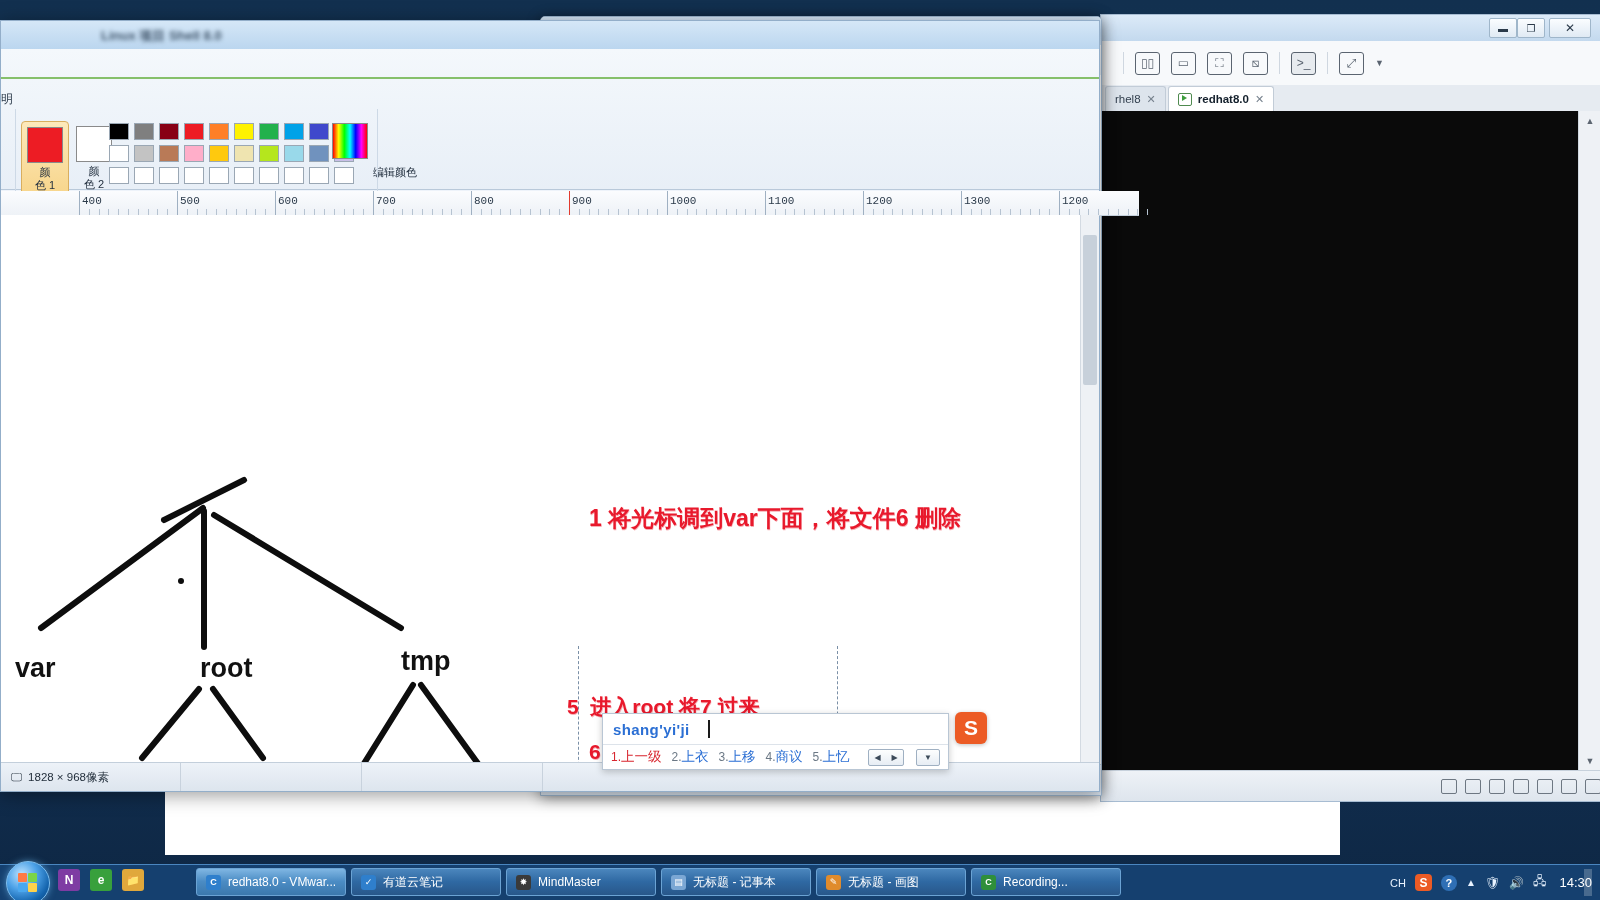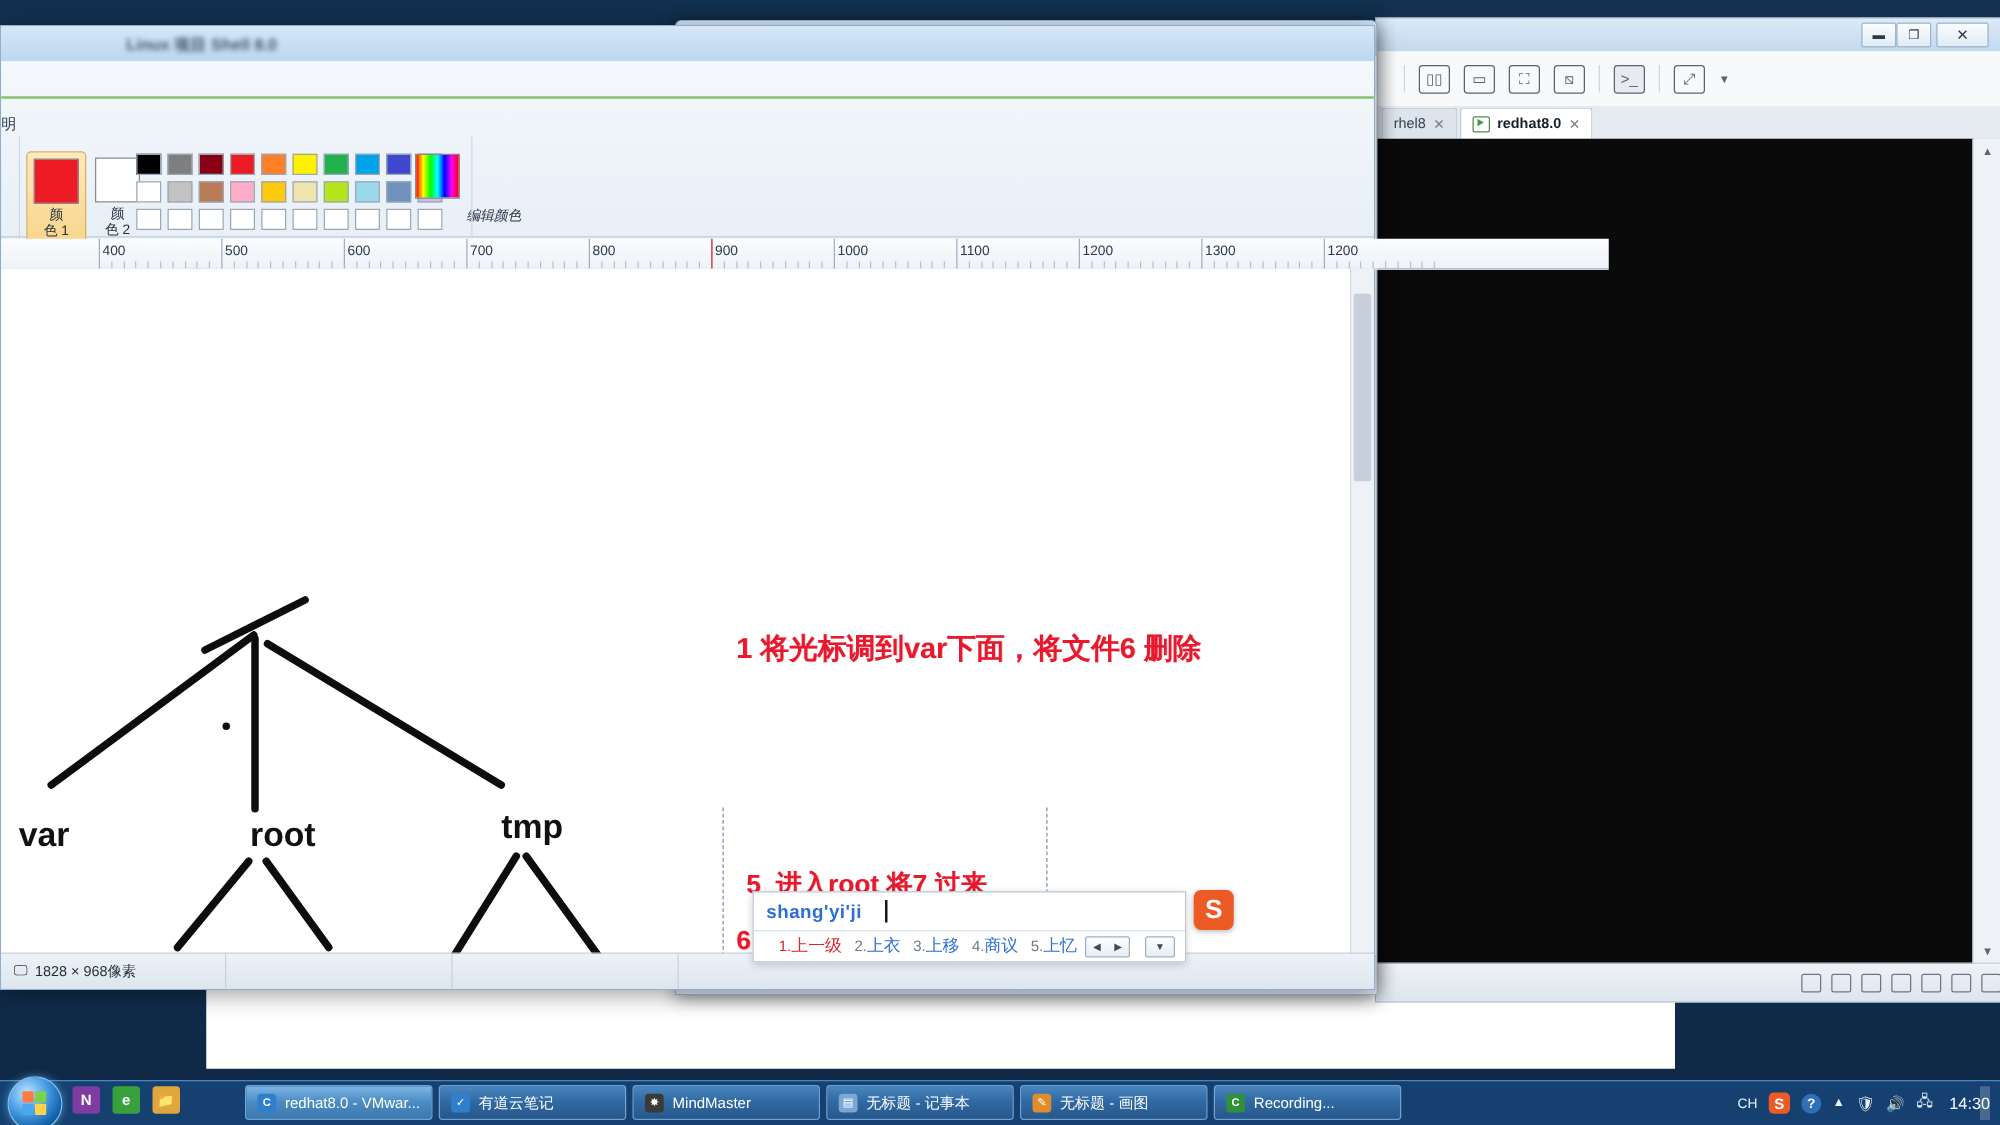--- a/index.html
+++ b/index.html
@@ -195,22 +195,22 @@
     background:linear-gradient(90deg,#ff0000,#ffff00,#00ff00,#00ffff,#0000ff,#ff00ff,#ff0000);
   }
   #edit-colors-label{font-size:11px;color:#243140;margin-top:4px;white-space:nowrap;}
   #colors-group-label{
     position:absolute;left:150px;top:155px;font-size:11.5px;color:#42536a;
   }
   #ribbon-sep{position:absolute;left:376px;top:60px;width:1px;height:100px;background:#cdd9e6;}
   #ribbon-sep2{position:absolute;left:14px;top:60px;width:1px;height:100px;background:#cdd9e6;}
 
   #paint-ruler{
-    position:absolute;left:0;top:170px;width:1286px;height:24px;
-    background:linear-gradient(180deg,#fbfcfe,#eef2f7);border-bottom:1px solid #c3cfdb;
+    position:absolute;left:0;top:170px;width:1138px;height:24px;
+    background:linear-gradient(180deg,#fbfcfe,#eef2f7);border-bottom:1px solid #c3cfdb;font-family:Liberation Mono, monospace;
   }
   .ruler-num{position:absolute;top:4px;font-size:11px;color:#2b3a4a;}
   .ruler-major{position:absolute;top:0;width:1px;height:24px;background:#9fb0c2;}
   .ruler-minor{position:absolute;bottom:0;width:1px;height:6px;background:#b6c3d1;}
   #ruler-cursor{position:absolute;top:0;width:1px;height:24px;background:#e23a2e;}
 
   #paint-canvas-area{
     position:absolute;left:0;top:194px;width:1080px;height:560px;background:#ffffff;
     overflow:hidden;
   }
@@ -255,21 +255,21 @@
   }
   #ime-input{
     position:absolute;left:10px;top:7px;font-size:15px;font-weight:bold;color:#2b6fd4;
     letter-spacing:.4px;
   }
   #ime-caret{
     position:absolute;left:105px;top:6px;width:1.6px;height:18px;background:#1a1a1a;
   }
   #ime-divider{position:absolute;left:0;top:30px;width:100%;height:1px;background:#dde3ea;}
   #ime-candidates{
-    position:absolute;left:8px;top:34px;display:flex;gap:10px;align-items:flex-end;font-size:13.5px;margin-left:12px;
+    position:absolute;left:8px;top:34px;display:flex;gap:10px;align-items:flex-end;font-size:13.5px;
   }
   .cand{color:#2b6fd4;white-space:nowrap;}
   .cand .idx{color:#6b7885;font-size:12px;}
   .cand.first{color:#d8262f;}
   .cand.first .idx{color:#d8262f;}
   #ime-nav{
     position:absolute;right:44px;top:35px;width:34px;height:15px;border:1px solid #9fb0c2;
     background:linear-gradient(180deg,#fdfefe,#e7edf4);display:flex;border-radius:2px;
   }
   .navhalf{flex:1;display:flex;align-items:center;justify-content:center;font-size:8px;color:#3c4a59;}
@@ -452,21 +452,21 @@
         <div class="pal" style="background: rgb(255, 255, 255);"></div>
         <div class="pal" style="background: rgb(255, 255, 255);"></div>
         <div class="pal" style="background: rgb(255, 255, 255);"></div>
         <div class="pal" style="background: rgb(255, 255, 255);"></div>
         <div class="pal" style="background: rgb(255, 255, 255);"></div>
       </div>
 
     <div id="edit-colors-btn">
       <div id="edit-colors-swatch"></div>
     </div>
-    <div id="edit-colors-label" style="left:372px;top:112px;position:absolute;font-style:italic;">编辑颜色</div>
+    <div id="edit-colors-label" style="left:372px;top:112px;position:absolute;">编辑颜色</div>
 
     <div id="ribbon-sep"></div>
     <div id="colors-group-label">颜色</div>
   </div>
 
   <div id="paint-ruler">
       <div class="ruler-major" style="left: 78px;"></div>
       <div class="ruler-num" style="left: 81px;">400</div>
       <div class="ruler-minor" style="left: 87.8px;"></div>
       <div class="ruler-minor" style="left: 97.6px;"></div>
@@ -618,21 +618,21 @@
     <div class="node-label" style="left:400px;top:431px;font-size:27px;">tmp</div>
     <div class="node-label" style="left:128px;top:546px;font-size:24px;">H</div>
     <div class="node-label" style="left:253px;top:546px;font-size:24px;">K</div>
     <div class="node-label" style="left:348px;top:554px;font-size:24px;">W</div>
     <div class="node-label" style="left:469px;top:554px;font-size:24px;">T</div>
 
     <div class="rline" style="left:588px;top:288px;font-size:23px;">
       <span>1</span>
       <span>将光标调到var下面，将文件6 删除</span>
     </div>
-    <div class="rline" style="left:596px;top:478px;font-size:21px;">
+    <div class="rline" style="left:566px;top:478px;font-size:21px;">
       <span>5</span>&nbsp;
       <span>进入root 将7 过来</span>
     </div>
     <div class="rline" style="left:588px;top:523px;font-size:21px;">
       <span>6</span>&nbsp;
       <span>将8 剪切到根下面</span>
     </div>
 
     <div class="sel-dash-v" style="left:577px;top:431px;height:265px;"></div>
     <div class="sel-dash-v" style="left:836px;top:431px;height:265px;"></div>

